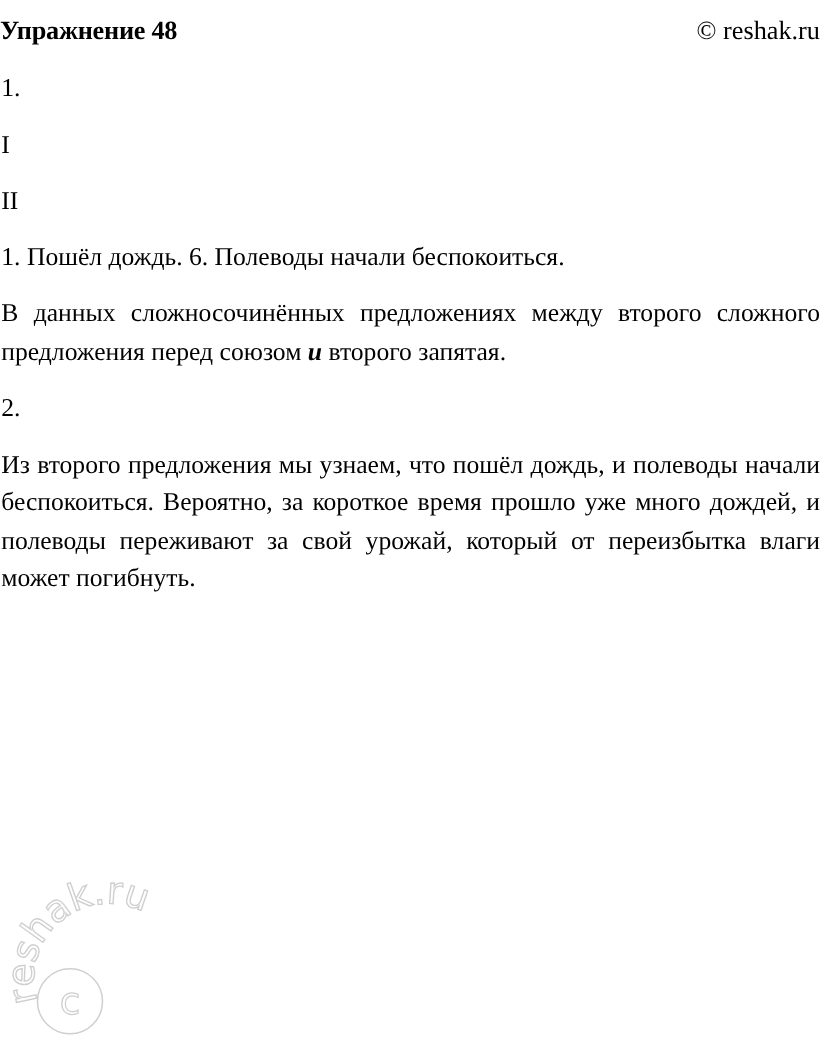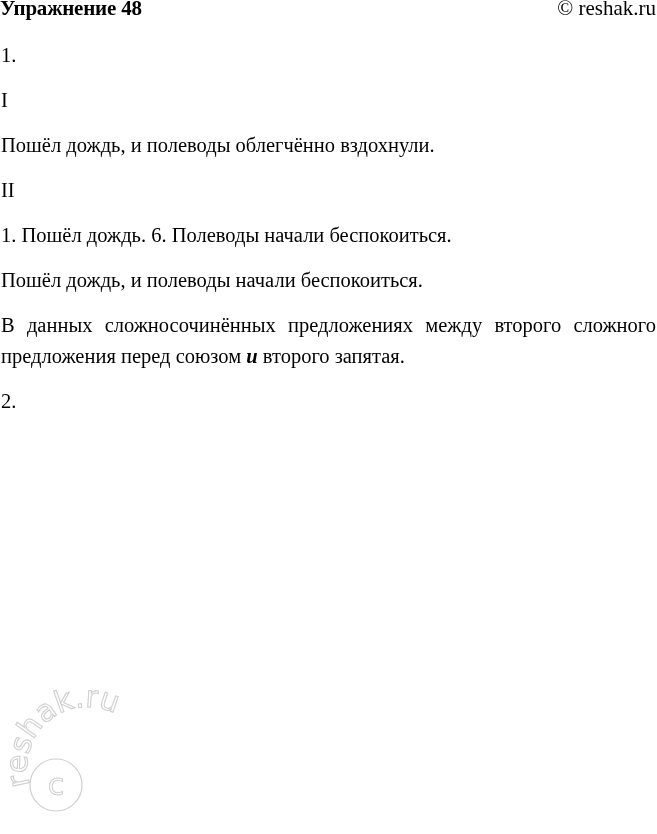--- a/index.html
+++ b/index.html
@@ -11,21 +11,21 @@
     width: 657px;
     height: 834px;
     overflow: hidden;
     position: relative;
     font-family: "Liberation Serif", "DejaVu Serif", serif;
     color: #000000;
   }
   .page {
     position: absolute;
     left: 0;
-    top: 0;
+    top: 16px;
     width: 657px;
     height: 675px;
   }
   .header {
     position: absolute;
     left: 0;
     top: -4px;
     width: 657px;
     height: 26px;
     display: flex;
@@ -74,26 +74,25 @@
 <div class="page">
 
   <div class="header">
     <span class="title">Упражнение 48</span>
     <span class="copyright">© reshak.ru</span>
   </div>
 
   <div class="content">
     <p class="para">1.</p>
     <p class="para">I</p>
-    <p class="para">Пошёл дождь, и полеводы облегчённо вздохнули.</p>
     <p class="para">II</p>
     <p class="para">1. Пошёл дождь. 6. Полеводы начали беспокоиться.</p>
-    <p class="para">Пошёл дождь, и полеводы начали беспокоиться.</p>
     <p class="para"><span>В данных сложносочинённых предложениях между второго сложного предложения перед союзом </span><em>и</em><span> второго запятая.</span></p>
     <p class="para">2.</p>
+    <p class="para">Из второго предложения мы узнаем, что пошёл дождь, и полеводы начали беспокоиться. Вероятно, за короткое время прошло уже много дождей, и полеводы переживают за свой урожай, который от переизбытка влаги может погибнуть.</p>
   </div>
 
   <svg class="watermark" viewBox="0 0 150 150" xmlns="http://www.w3.org/2000/svg">
     <defs>
       <path id="wm-arc" d="M 22 110 A 60 60 0 0 1 130 60"></path>
     </defs>
     <circle cx="48" cy="110" r="26" fill="none" stroke="#a8a8a8" stroke-width="1.2"></circle>
     <text x="48" y="120" text-anchor="middle" font-family="'DejaVu Sans', sans-serif" font-size="30" fill="none" stroke="#a8a8a8" stroke-width="1">c</text>
     <text font-family="'DejaVu Sans', sans-serif" font-size="30" fill="none" stroke="#a8a8a8" stroke-width="1.1" transform="rotate(0)">
       <textPath href="#wm-arc">reshak.ru</textPath>

